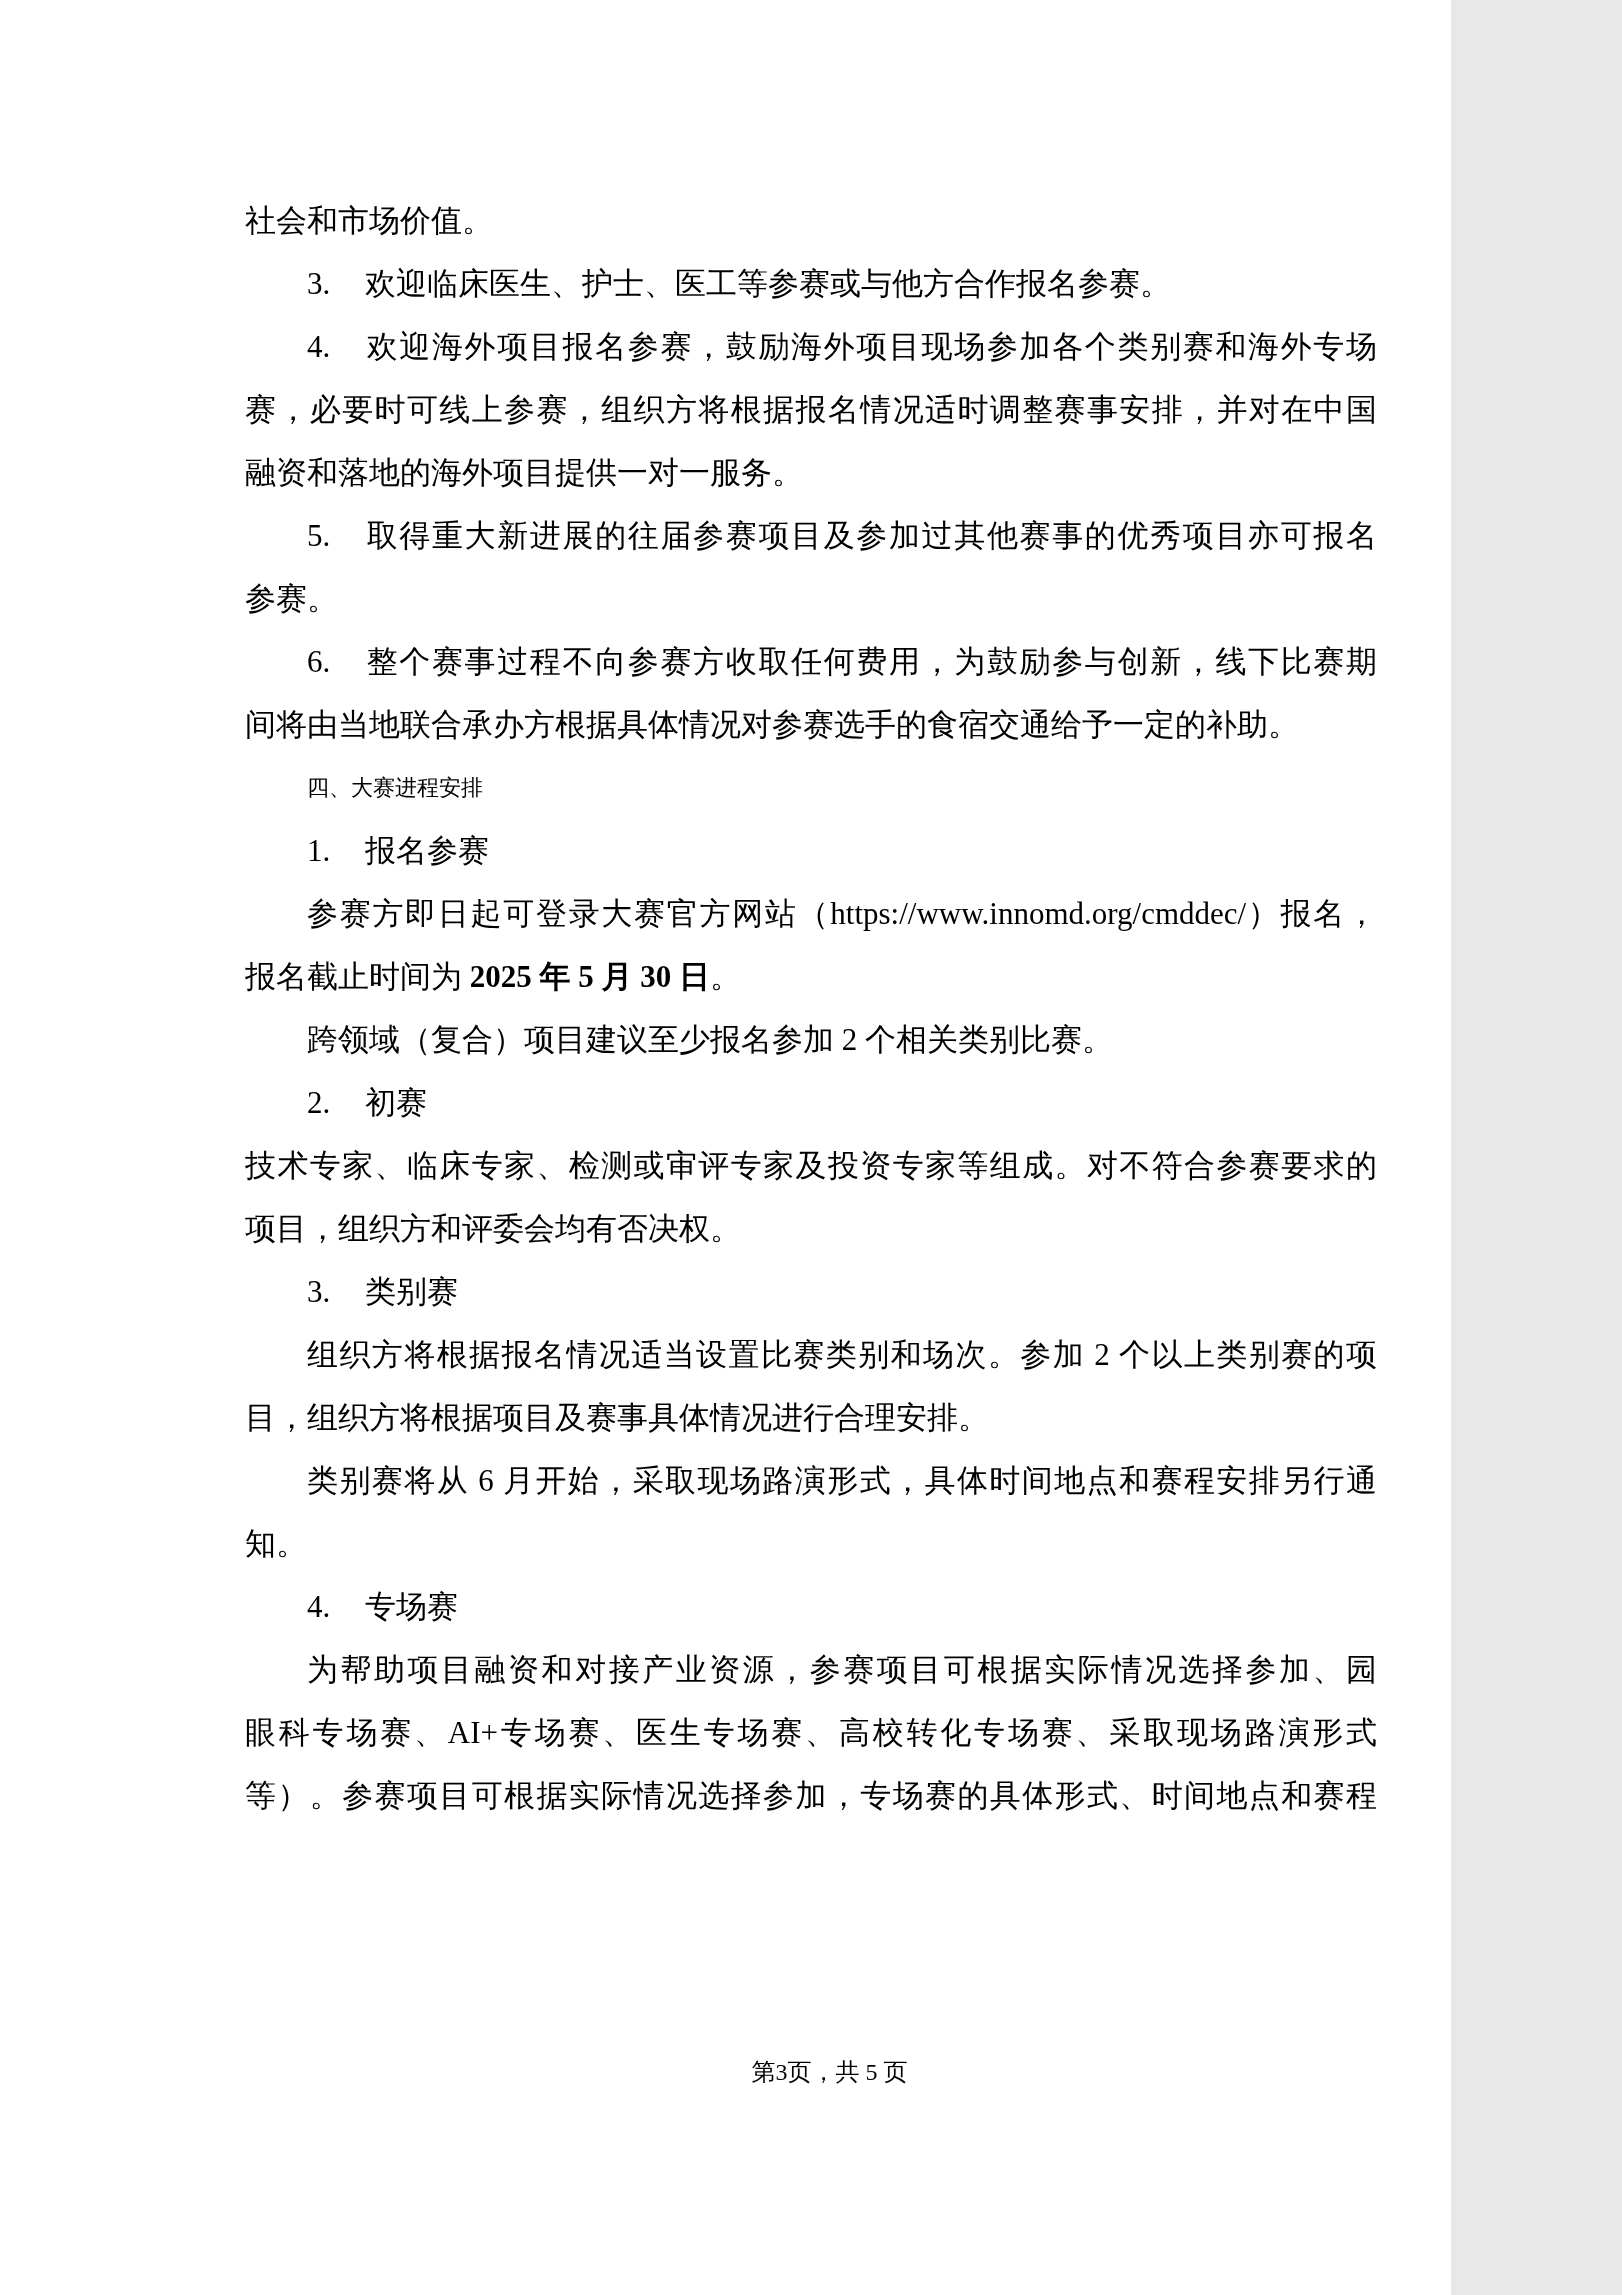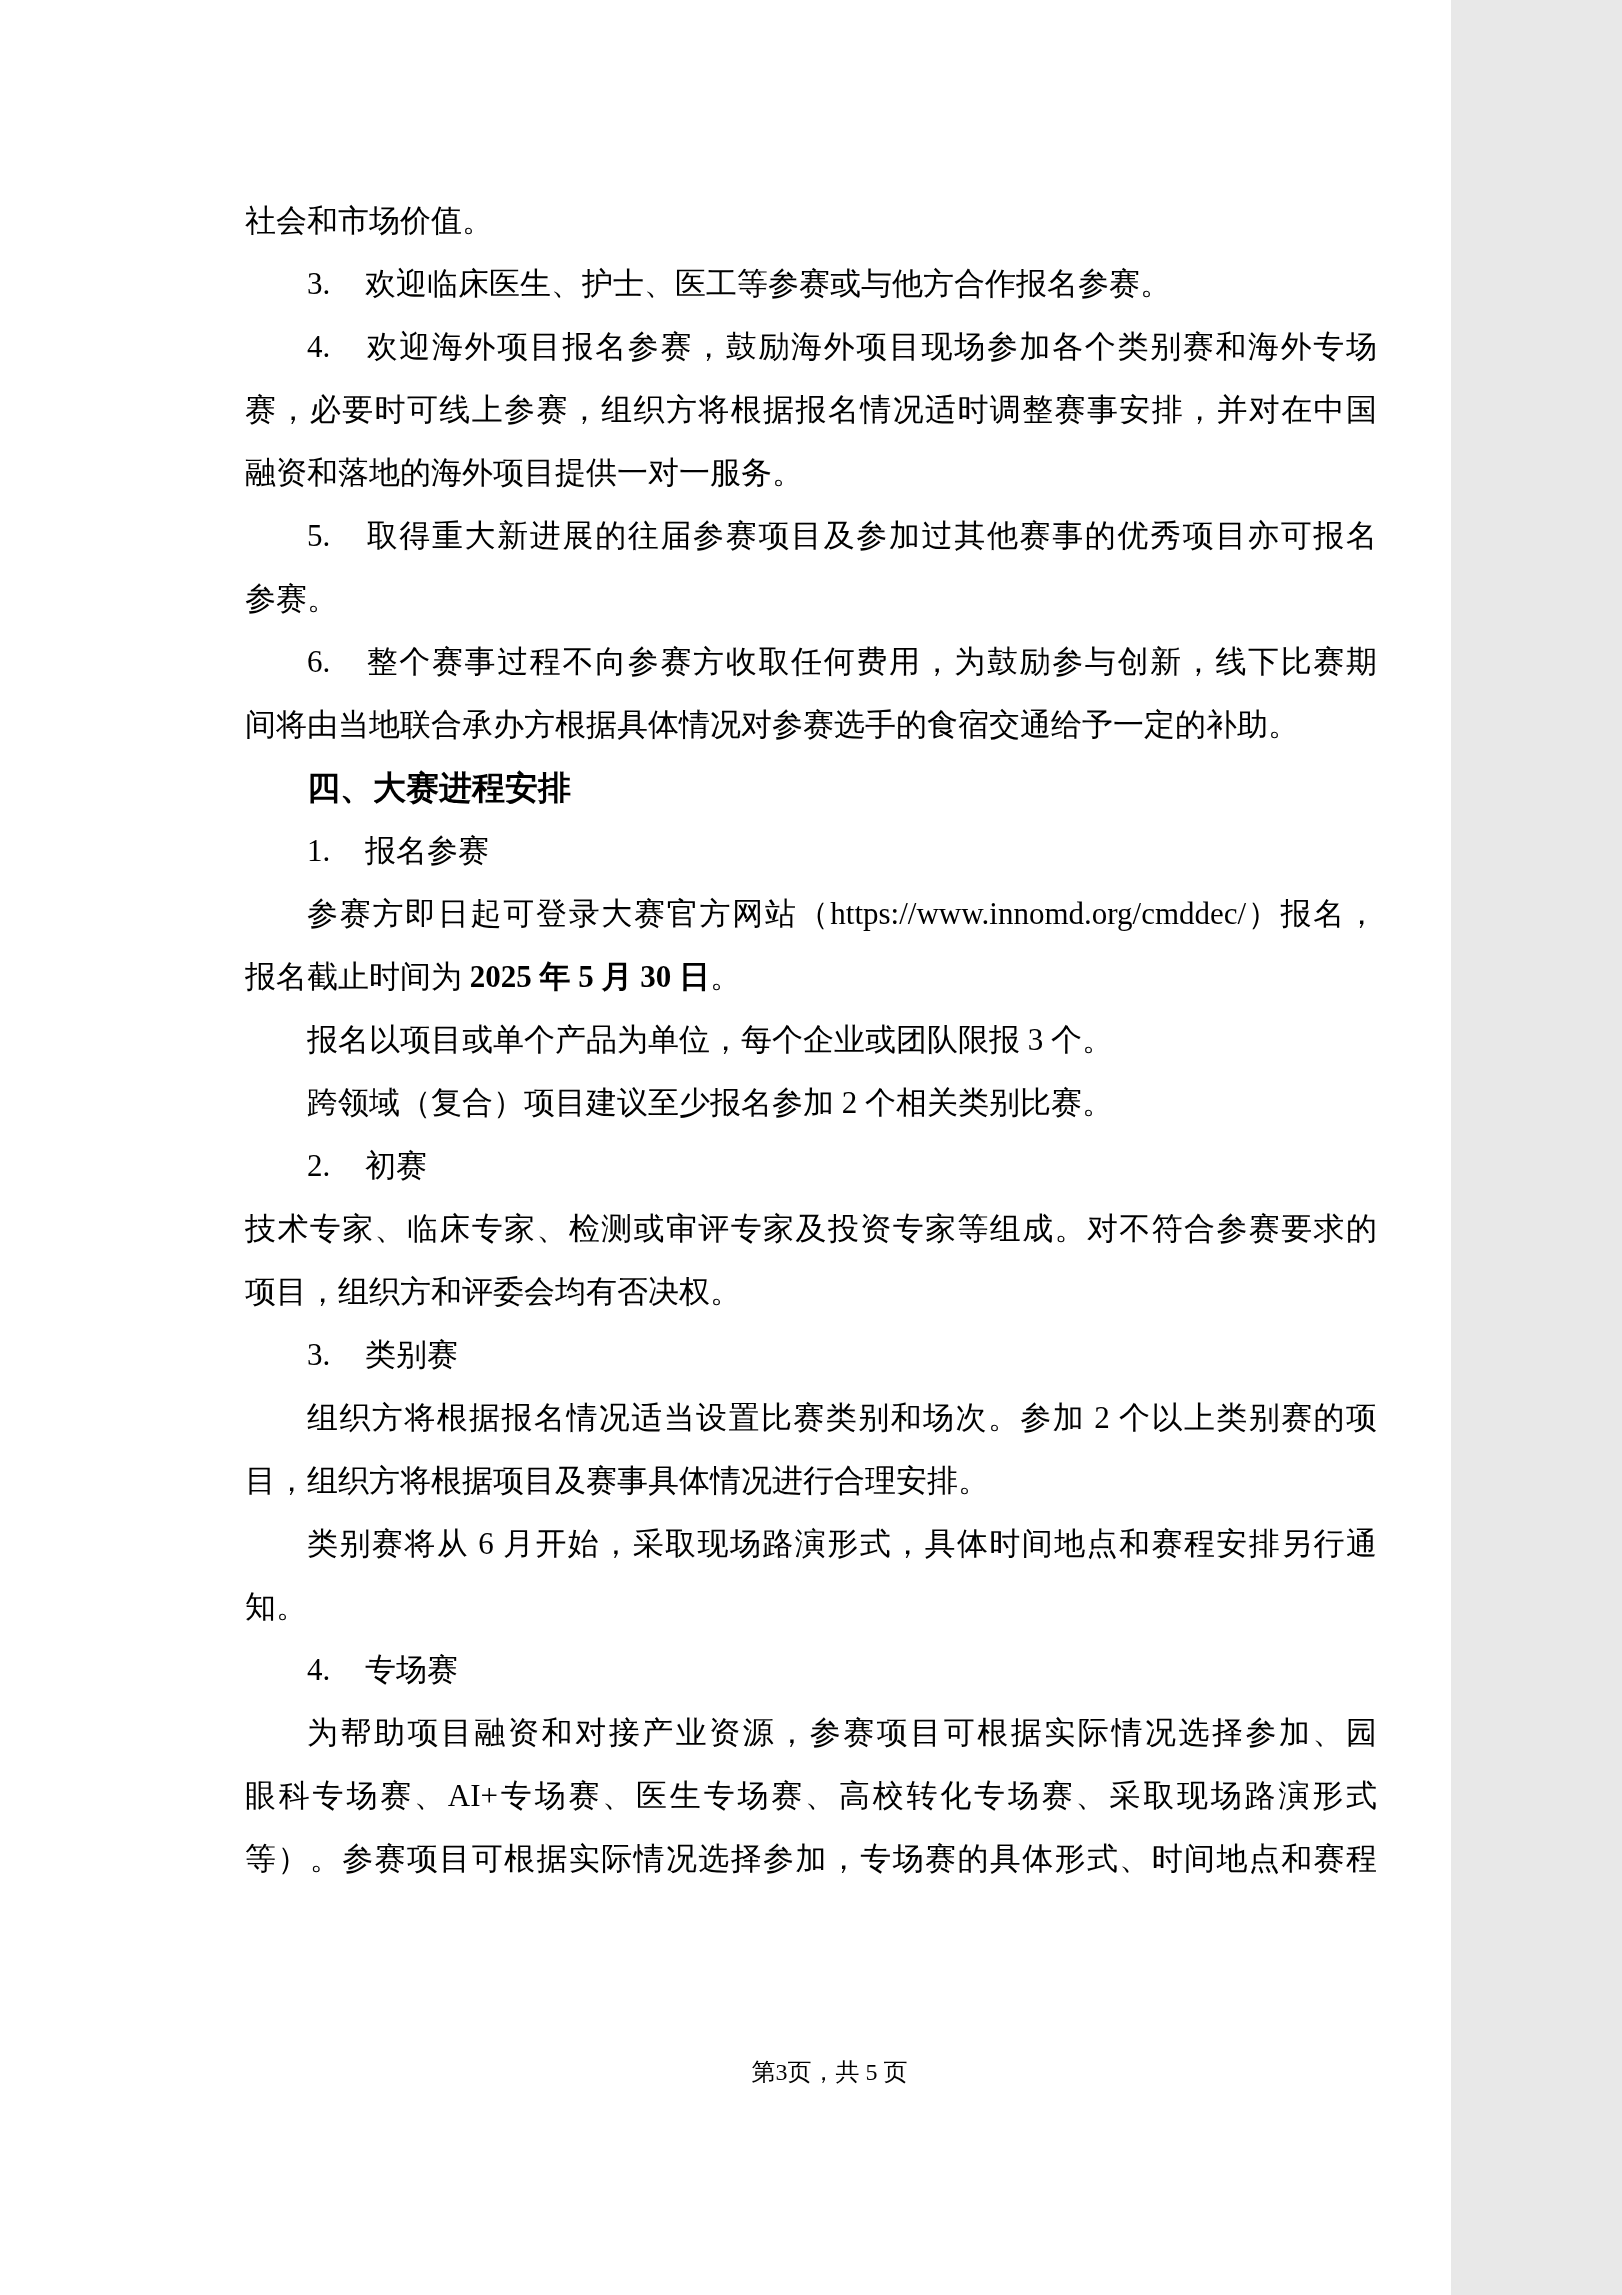--- a/index.html
+++ b/index.html
@@ -31,22 +31,22 @@
   .indent { text-indent:62px; }
   
   .num {
     display:inline-block;
     margin-left:62px;
     width:58px;
     text-indent:0;
   }
   .heading {
     font-family:"Liberation Sans","DejaVu Sans",sans-serif;
-    font-weight:700;
-    font-size:33px;
+    font-weight:400;
+    font-size:22px;
     text-indent:62px;
     text-align:left;
     text-align-last:left;
   }
   .bold-date { font-weight:700; }
   .footer {
     position:absolute;
     top:2059px; left:18px;
     width:1623px; height:26px;
     line-height:26px;
@@ -75,21 +75,20 @@
     <div class="ln end">间将由当地联合承办方根据具体情况对参赛选手的食宿交通给予一定的补助。</div>
 
     <div class="ln heading">四、大赛进程安排</div>
 
     <div class="ln end"><span class="num">1.</span><span>报名参赛</span></div>
 
     <div class="ln fill indent">参赛方即日起可登录大赛官方网站（https://www.innomd.org/cmddec/）报名，</div>
 
     <div class="ln end"><span>报名截止时间为 </span><span class="bold-date">2025 年 5 月 30 日</span><span>。</span></div>
 
-    <div class="ln end indent">报名以项目或单个产品为单位，每个企业或团队限报 3 个。</div>
     <div class="ln end indent">跨领域（复合）项目建议至少报名参加 2 个相关类别比赛。</div>
 
     <div class="ln end"><span class="num">2.</span><span>初赛</span></div>
 
     <div class="ln fill">技术专家、临床专家、检测或审评专家及投资专家等组成。对不符合参赛要求的</div>
     <div class="ln end">项目，组织方和评委会均有否决权。</div>
 
     <div class="ln end"><span class="num">3.</span><span>类别赛</span></div>
 
     <div class="ln fill indent">组织方将根据报名情况适当设置比赛类别和场次。参加 2 个以上类别赛的项</div>

